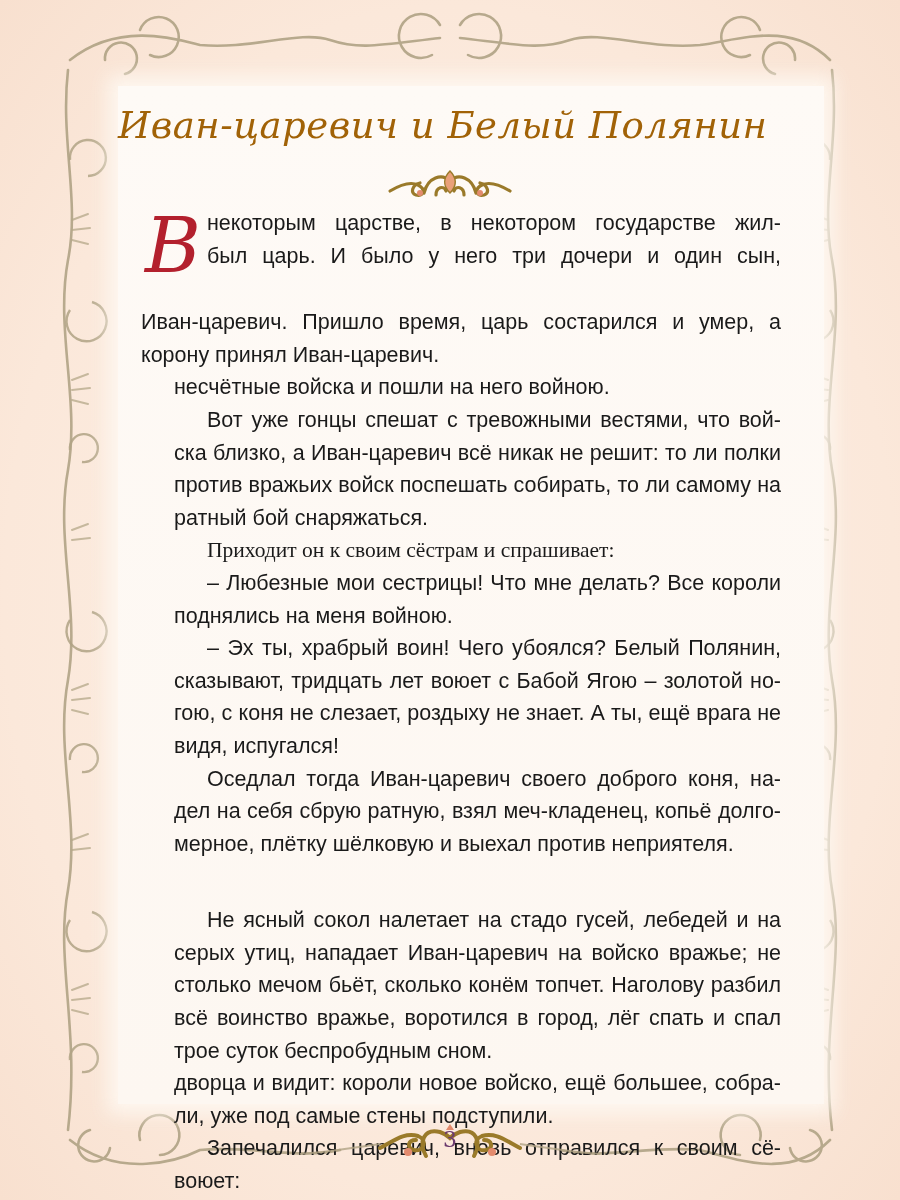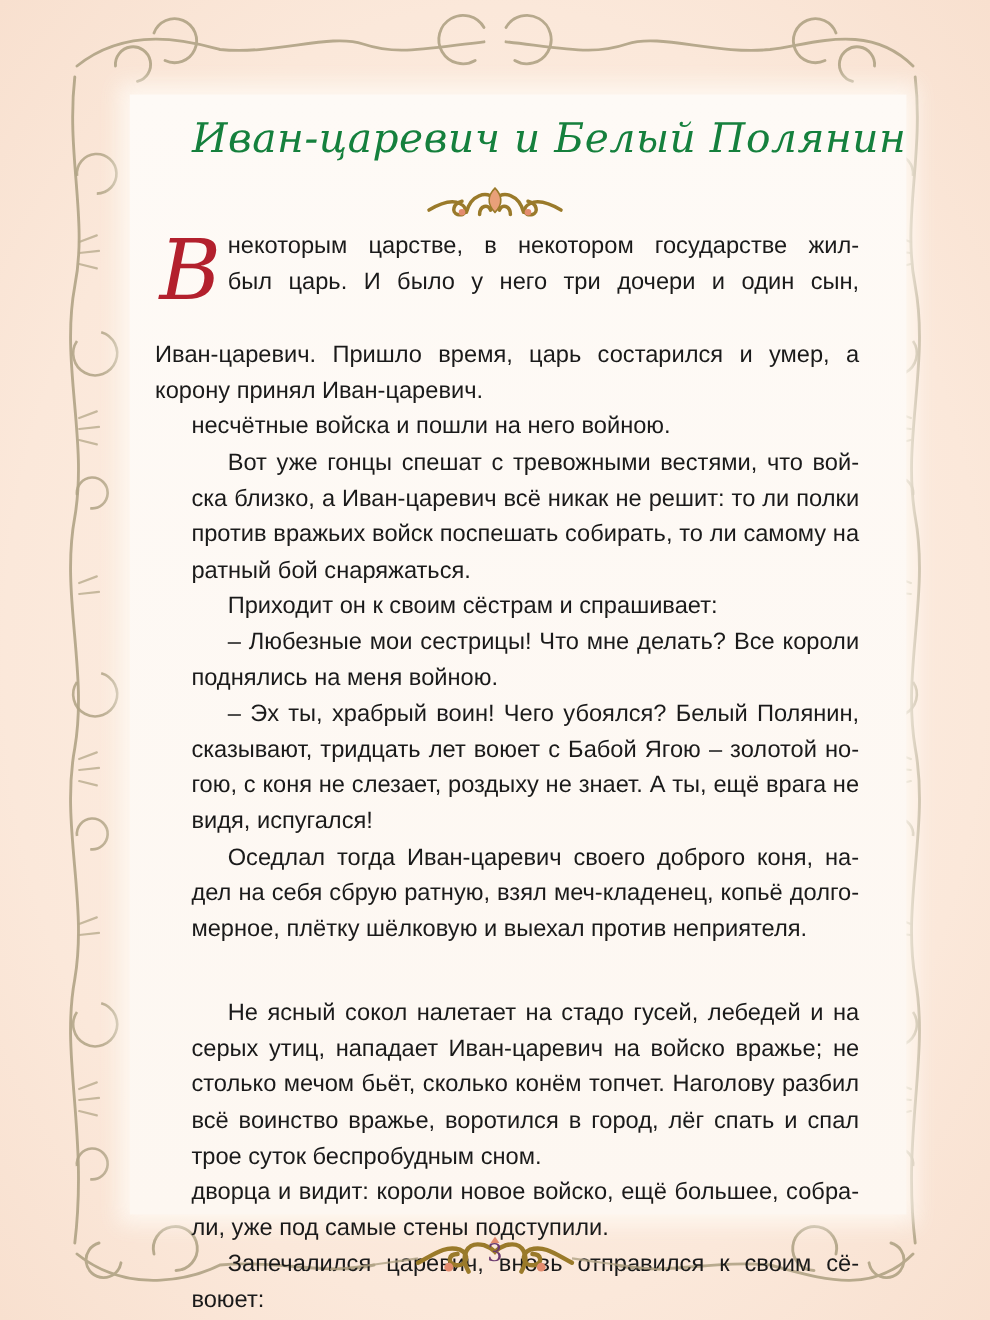--- a/index.html
+++ b/index.html
@@ -12,23 +12,23 @@
     position:absolute; left:0; top:0; width:900px; height:1200px;
     background: radial-gradient(ellipse at center, #fdf0e6 0%, #fbe8da 70%, #f8e0cf 100%);
   }
   .frame-svg { position:absolute; left:0; top:0; width:900px; height:1200px; }
   .panel {
     position:absolute; left:118px; top:86px; width:706px; height:1018px;
     background: linear-gradient(180deg, #fefaf6 0%, #fdf7f1 100%);
     box-shadow: 0 0 18px 10px rgba(254,248,242,0.9);
   }
   .title {
-    position:absolute; left:118px; top:104px; width:706px; text-align:right;
+    position:absolute; left:118px; top:104px; width:706px; text-align:left;
     font-family:"DejaVu Serif", serif; font-style:italic;
-    font-size:37px; color:#15803d; letter-spacing:0.5px;
+    font-size:37px; color:#a16207; letter-spacing:0.5px;
   }
   .title-ornament { position:absolute; left:380px; top:163px; width:140px; height:40px; }
   .text-block {
     position:absolute; left:141px; top:207px; width:640px;
     font-family:"Liberation Sans", sans-serif;
     font-size:21.5px; line-height:32.6px; color:#1a1a1a;
     transform-origin:left top;
   }
   .para { margin:0; text-align:justify; text-indent:33px; }
   .para.first { text-indent:0; }
@@ -125,21 +125,21 @@
   <div class="para">
     <span class="line last">несчётные войска и пошли на него войною.</span>
   </div>
   <div class="para">
     <span class="line" style="padding-left:33px;">Вот уже гонцы спешат с тревожными вестями, что вой-</span>
     <span class="line">ска близко, а Иван-царевич всё никак не решит: то ли полки</span>
     <span class="line">против вражьих войск поспешать собирать, то ли самому на</span>
     <span class="line last">ратный бой снаряжаться.</span>
   </div>
   <div class="para">
-    <span class="line last" style="padding-left:33px;">Приходит он к своим сёстрам и спрашивает:</span>
+    <span class="line last" style="padding-left:33px;font-family:Liberation Serif, serif;">Приходит он к своим сёстрам и спрашивает:</span>
   </div>
   <div class="para">
     <span class="line" style="padding-left:33px;">– Любезные мои сестрицы! Что мне делать? Все короли</span>
     <span class="line last">поднялись на меня войною.</span>
   </div>
   <div class="para">
     <span class="line" style="padding-left:33px;">– Эх ты, храбрый воин! Чего убоялся? Белый Полянин,</span>
     <span class="line">сказывают, тридцать лет воюет с Бабой Ягою – золотой но-</span>
     <span class="line">гою, с коня не слезает, роздыху не знает. А ты, ещё врага не</span>
     <span class="line last">видя, испугался!</span>

